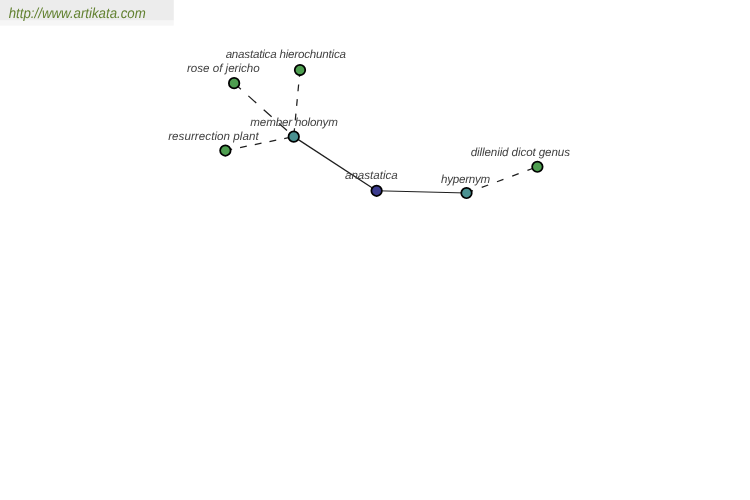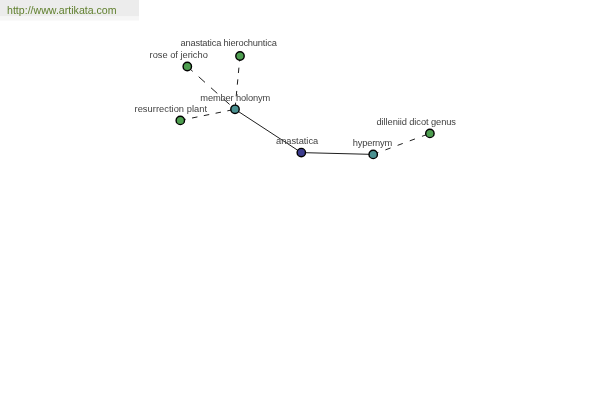--- a/index.html
+++ b/index.html
@@ -1,16 +1,16 @@
 <!DOCTYPE html>
 <html><head>
 <meta charset="utf-8">
 <style>
   html,body{margin:0;padding:0;background:#ffffff;}
-  .wrap{width:600px;height:400px;position:relative;font-family:"Liberation Sans",sans-serif;}
+  .wrap{width:600px;height:400px;position:relative;font-family:"Liberation Sans",sans-serif;font-style:italic;}
 </style>
 </head>
 <body>
 <div class="wrap">
 <svg width="600" height="400" viewBox="0 0 600 400" font-family="Liberation Sans, sans-serif">
   <rect x="0" y="0" width="600" height="400" fill="#ffffff"></rect>
 
   <rect x="0" y="0" width="139" height="16.5" fill="#ececec"></rect>
   <rect x="0" y="16.5" width="139" height="4" fill="#f6f6f6"></rect>
   <text x="7" y="14.2" font-size="11.5" fill="#61802f" textLength="109.6" lengthAdjust="spacingAndGlyphs">http://www.artikata.com</text>

